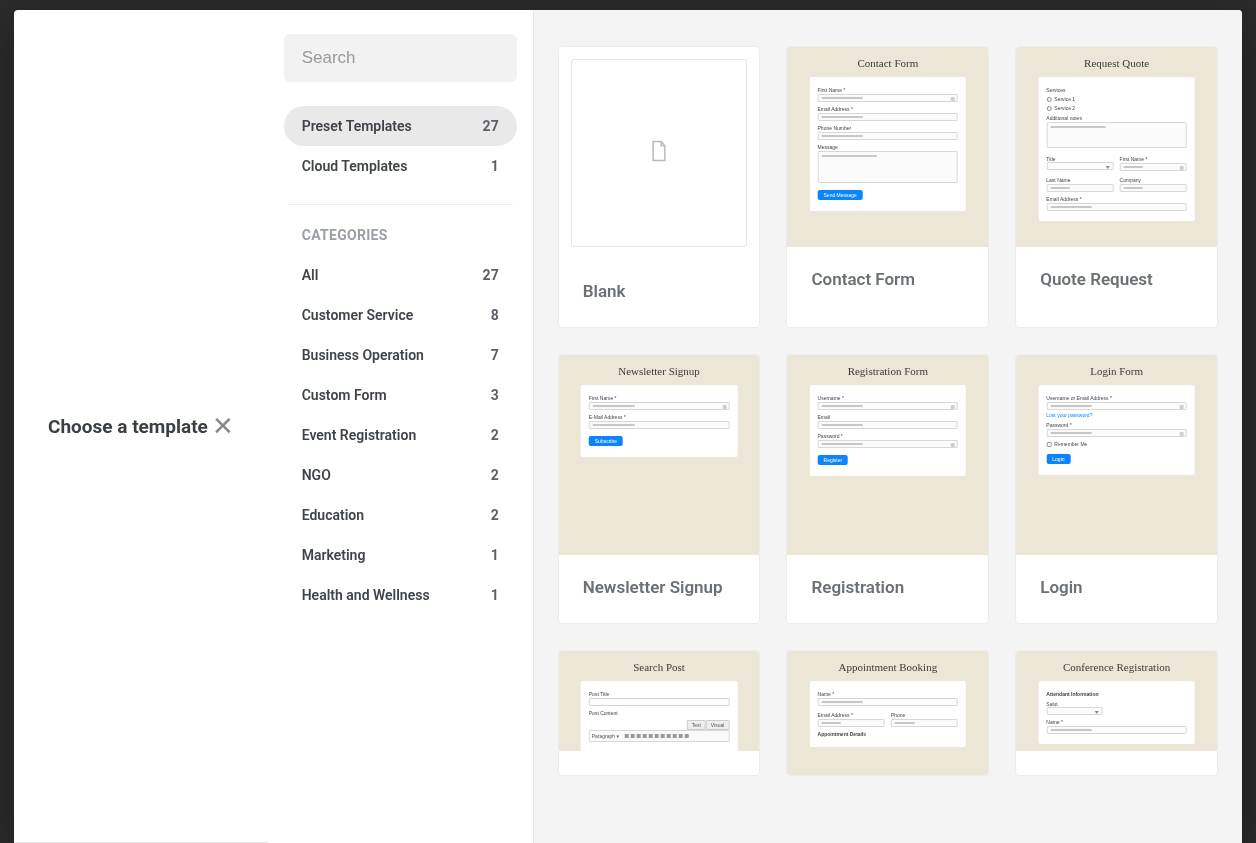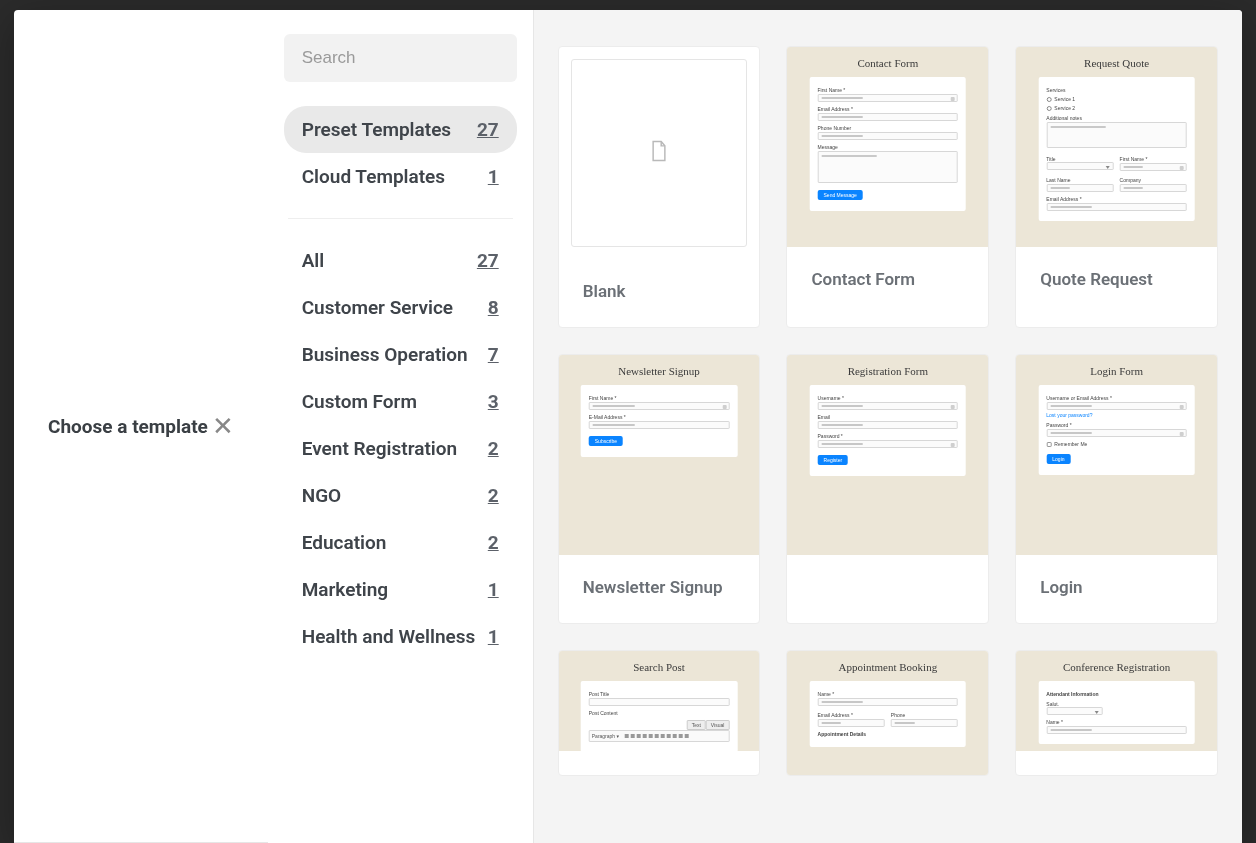--- a/index.html
+++ b/index.html
@@ -63,34 +63,33 @@
     color: #555;
     outline: none;
   }
   .search-box::placeholder { color: #9a9a9a; }
   .type-list { margin-top: 24px; }
   .type-item, .cat-item {
     display: flex;
     justify-content: space-between;
     align-items: center;
     padding: 12px 18px;
-    font-size: 19px;
+    font-size: 14px;
     font-weight: 600;
     color: #3f444a;
     border-radius: 22px;
     cursor: pointer;
     white-space: nowrap;
   }
   .type-item.active {
     background: #e9e9e9;
   }
   .type-item .count, .cat-item .count {
     font-weight: 700;
     color: #5c6169;
-    text-decoration: underline;
   }
   .divider {
     border: none;
     border-top: 1px solid #eee;
     margin: 18px 4px;
   }
   .cat-heading {
     font-size: 14px;
     font-weight: 700;
     color: #9b9fa5;
@@ -265,20 +264,21 @@
           <span class="count">27</span>
         </div>
         <div class="type-item">
           <span>Cloud Templates</span>
           <span class="count">1</span>
         </div>
       </div>
 
       <hr class="divider">
 
+      <div class="cat-heading">CATEGORIES</div>
 
       <div>
         <div class="cat-item">
           <span>All</span>
           <span class="count">27</span>
         </div>
         <div class="cat-item">
           <span>Customer Service</span>
           <span class="count">8</span>
         </div>
@@ -408,20 +408,21 @@
             <div class="mini">
               <div class="mini-title">Registration Form</div>
               <div class="mini-card">
                 <span class="mf-label">Username *</span><div class="mf-input txt icon-r"></div>
                 <span class="mf-label">Email</span><div class="mf-input txt"></div>
                 <span class="mf-label">Password *</span><div class="mf-input txt icon-r"></div>
                 <div class="mf-btn">Register</div>
               </div>
             </div>
           </div>
+          <div class="card-label">Registration</div>
         </div>
 
         <div class="card">
           <div class="thumb">
             <div class="mini">
               <div class="mini-title">Login Form</div>
               <div class="mini-card">
                 <span class="mf-label">Username or Email Address *</span><div class="mf-input txt icon-r"></div>
                 <span class="mf-link">Lost your password?</span>
                 <span class="mf-label">Password *</span><div class="mf-input txt icon-r"></div>

